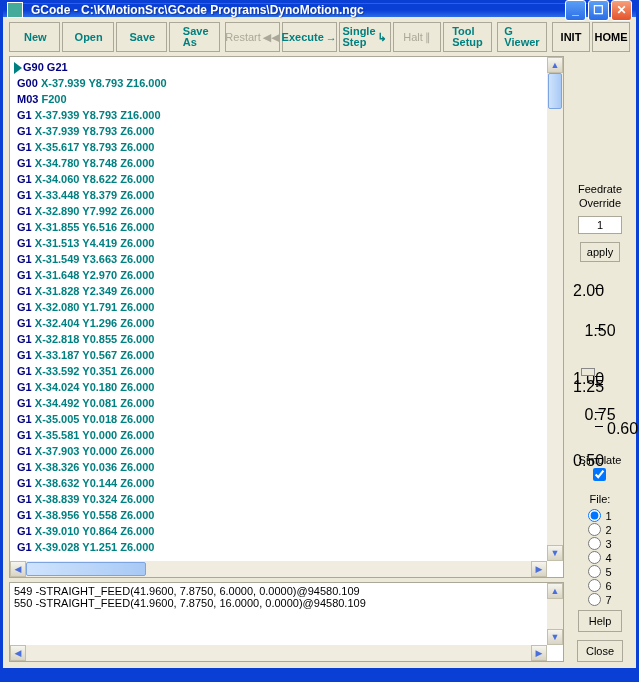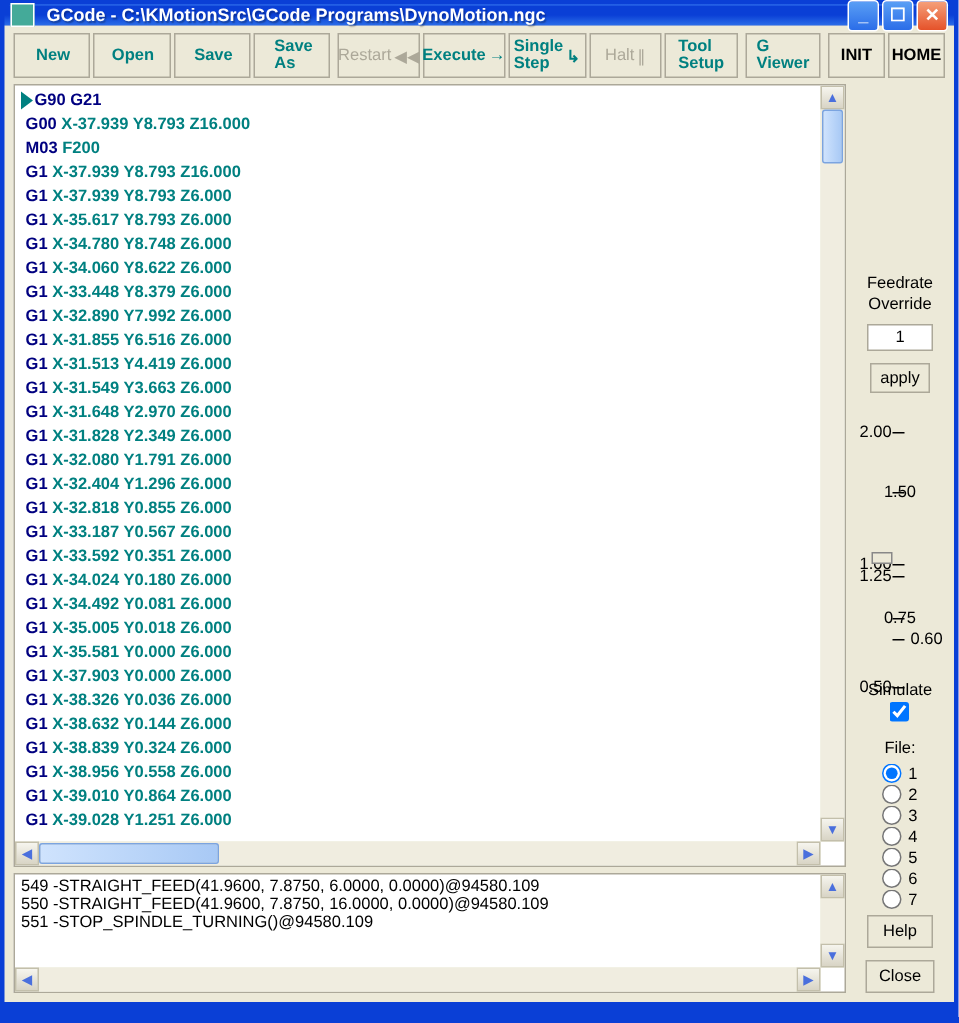--- a/index.html
+++ b/index.html
@@ -29,21 +29,21 @@
 .sbbtn{width:16px;height:16px;background:linear-gradient(#f6f5ee,#d8d4c5);border:1px solid #c3bfab;display:flex;align-items:center;justify-content:center;color:#4a6fdd;font-size:9px}
 .vtrack{flex:1;background:#f0ede0;position:relative}
 .vthumb{background:linear-gradient(to right,#cfe3fd,#a8c9f5);border:1px solid #7ba4e0;border-radius:2px}
 .logwrap{border:1px solid #aca899;background:#fff;height:80px;position:relative}
 .logarea{position:absolute;inset:0 16px 16px 0;padding:2px 4px;font-family:'Courier New',monospace;font-size:12px;white-space:pre;overflow:hidden}
 .right{width:60px;display:flex;flex-direction:column;align-items:center;gap:2px}
 .lbl-ov{text-align:center;margin-top:126px;line-height:14px}
 .frinput{width:44px;border:1px solid #aca899;text-align:center;padding:2px;margin-top:4px}
 .abtn{border:1px solid #aca899;background:#ece9d8;padding:3px 6px;margin-top:6px;cursor:pointer}
 .slider-box{margin-top:18px;height:200px;position:relative;width:54px}
-.stick{position:absolute;left:0;font-size:11px}
+.stick{position:absolute;left:0;font-size:16px}
 .stick::before{content:"";position:absolute;width:8px;border-top:1px solid #000;left:22px;top:6px}
 .sthumb{position:absolute;left:8px;width:14px;height:8px;background:#ece9d8;border:1px solid #888}
 .chk{display:flex;flex-direction:column;align-items:center;gap:2px}
 .radgrp{display:flex;flex-direction:column;gap:1px;align-items:flex-start;margin-top:2px}
 .radrow{display:flex;align-items:center;gap:4px}
 .btmbtn{border:1px solid #aca899;background:#ece9d8;padding:4px 8px;cursor:pointer;min-width:44px;text-align:center}
 .gc-cmd{color:#000080}
 .gc-x{color:#008080}
 .cur{display:inline-block;width:0;height:0;border-top:6px solid transparent;border-bottom:6px solid transparent;border-left:8px solid #008080;vertical-align:middle;margin-right:1px}
 </style>
@@ -138,21 +138,21 @@
         </div>
         <div class="hsb">
           <div class="sbbtn">◀</div>
           <div class="vtrack">
               <div class="vthumb" style="position:absolute;left:0;top:1px;bottom:1px;width:120px"></div>
             </div>
           <div class="sbbtn">▶</div>
         </div>
       </div>
       <div class="logwrap">
-        <div class="logarea" id="logarea"><div>549 -STRAIGHT_FEED(41.9600, 7.8750, 6.0000, 0.0000)@94580.109</div><div>550 -STRAIGHT_FEED(41.9600, 7.8750, 16.0000, 0.0000)@94580.109</div><div>551 -STOP_SPINDLE_TURNING()@94580.109</div></div>
+        <div class="logarea" id="logarea"><div>549 -STRAIGHT_FEED(41.9600, 7.8750, 6.0000, 0.0000)@94580.109</div><div>550 -STRAIGHT_FEED(41.9600, 7.8750, 16.0000, 0.0000)@94580.109</div></div>
         <div class="vsb">
           <div class="sbbtn">▲</div>
             <div class="vtrack"></div>
             <div class="sbbtn">▼</div>
         </div>
         <div class="hsb">
           <div class="sbbtn">◀</div>
             <div class="vtrack"></div>
             <div class="sbbtn">▶</div>
         </div>

